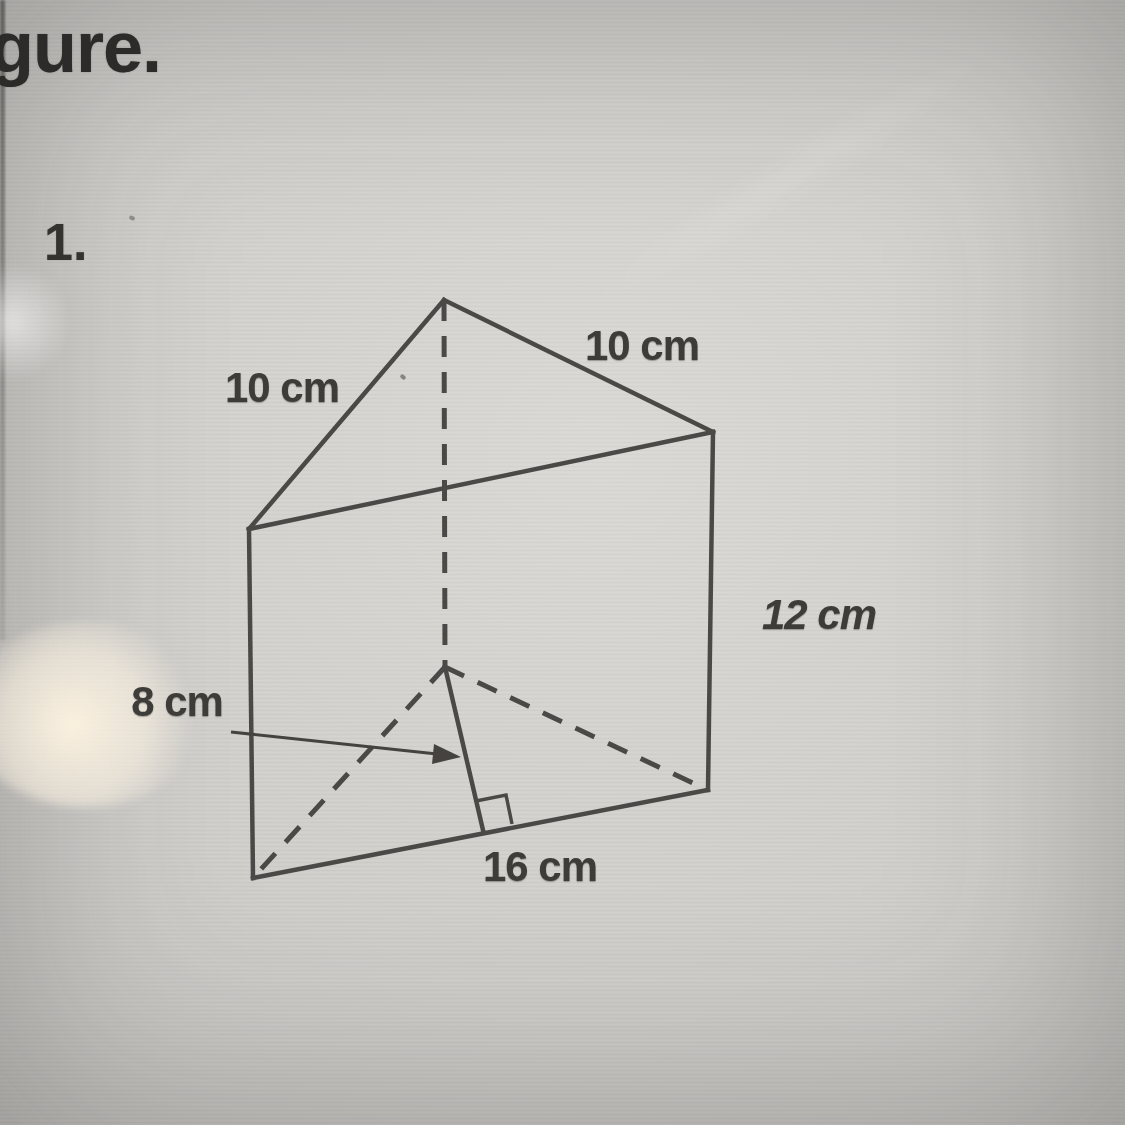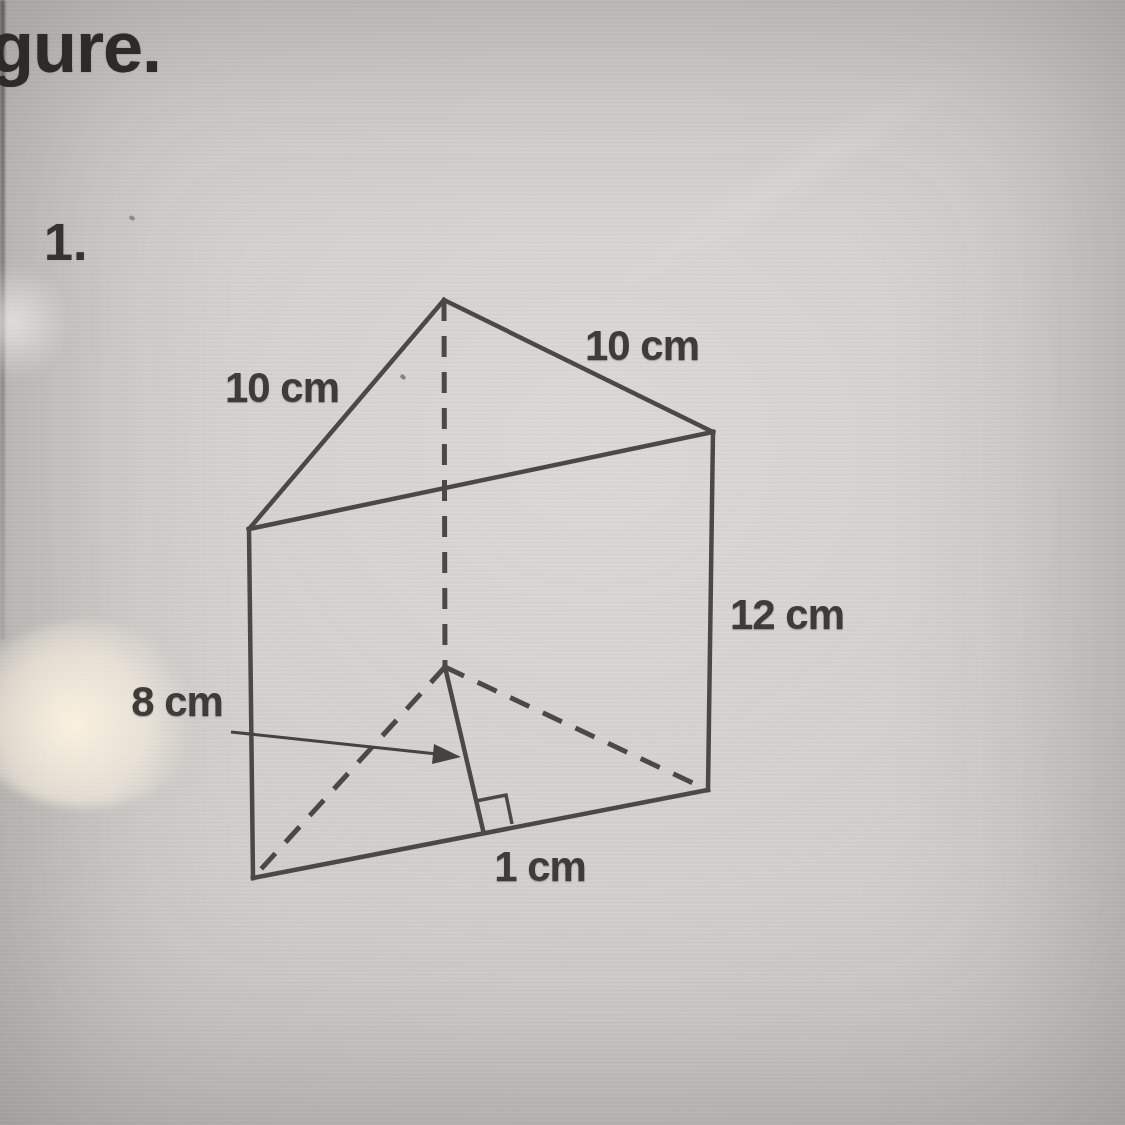--- a/index.html
+++ b/index.html
@@ -98,21 +98,21 @@
     transform: translate(-50%, -50%);
     font-size: 42px;
     font-weight: bold;
     color: #3e3c39;
     letter-spacing: -1px;
     white-space: nowrap;
     text-shadow: 0 0.5px 1.2px rgba(62,60,57,0.45);
   }
   .lbl-slant-left  { left: 282px; top: 388px; }
   .lbl-slant-right { left: 642px; top: 346px; }
-  .lbl-height     { left: 787px; top: 615px; }
+  .lbl-height     { left: 819px; top: 615px; font-style: italic; }
   .lbl-apothem    { left: 177px; top: 702px; }
   .lbl-base       { left: 540px; top: 867px; }
 
   svg.diagram {
     position: absolute;
     left: 0; top: 0;
   }
   .edge          { fill: none; stroke-width: 4.5; stroke-linecap: square; }
   .hidden-edge   { fill: none; stroke-width: 5;   stroke-dasharray: 21 15; stroke-linecap: butt; }
   .marker-line   { fill: none; stroke-width: 3.5; }
@@ -153,15 +153,15 @@
         <polyline points="512,824 506,795 476,801" class="marker-line" stroke="#4c4a47"></polyline>
         <line x1="231" y1="732" x2="437" y2="754" class="arrow-line" stroke="#45433f"></line>
         <polygon points="461,757 432,764 434,744" fill="#45433f"></polygon>
       </g>
   </svg>
 
   <div class="dim-label lbl-slant-left">10 cm</div>
   <div class="dim-label lbl-slant-right">10 cm</div>
   <div class="dim-label lbl-height">12 cm</div>
   <div class="dim-label lbl-apothem">8 cm</div>
-  <div class="dim-label lbl-base">1 cm</div>
+  <div class="dim-label lbl-base">16 cm</div>
 
 </div>
 
 </body></html>

